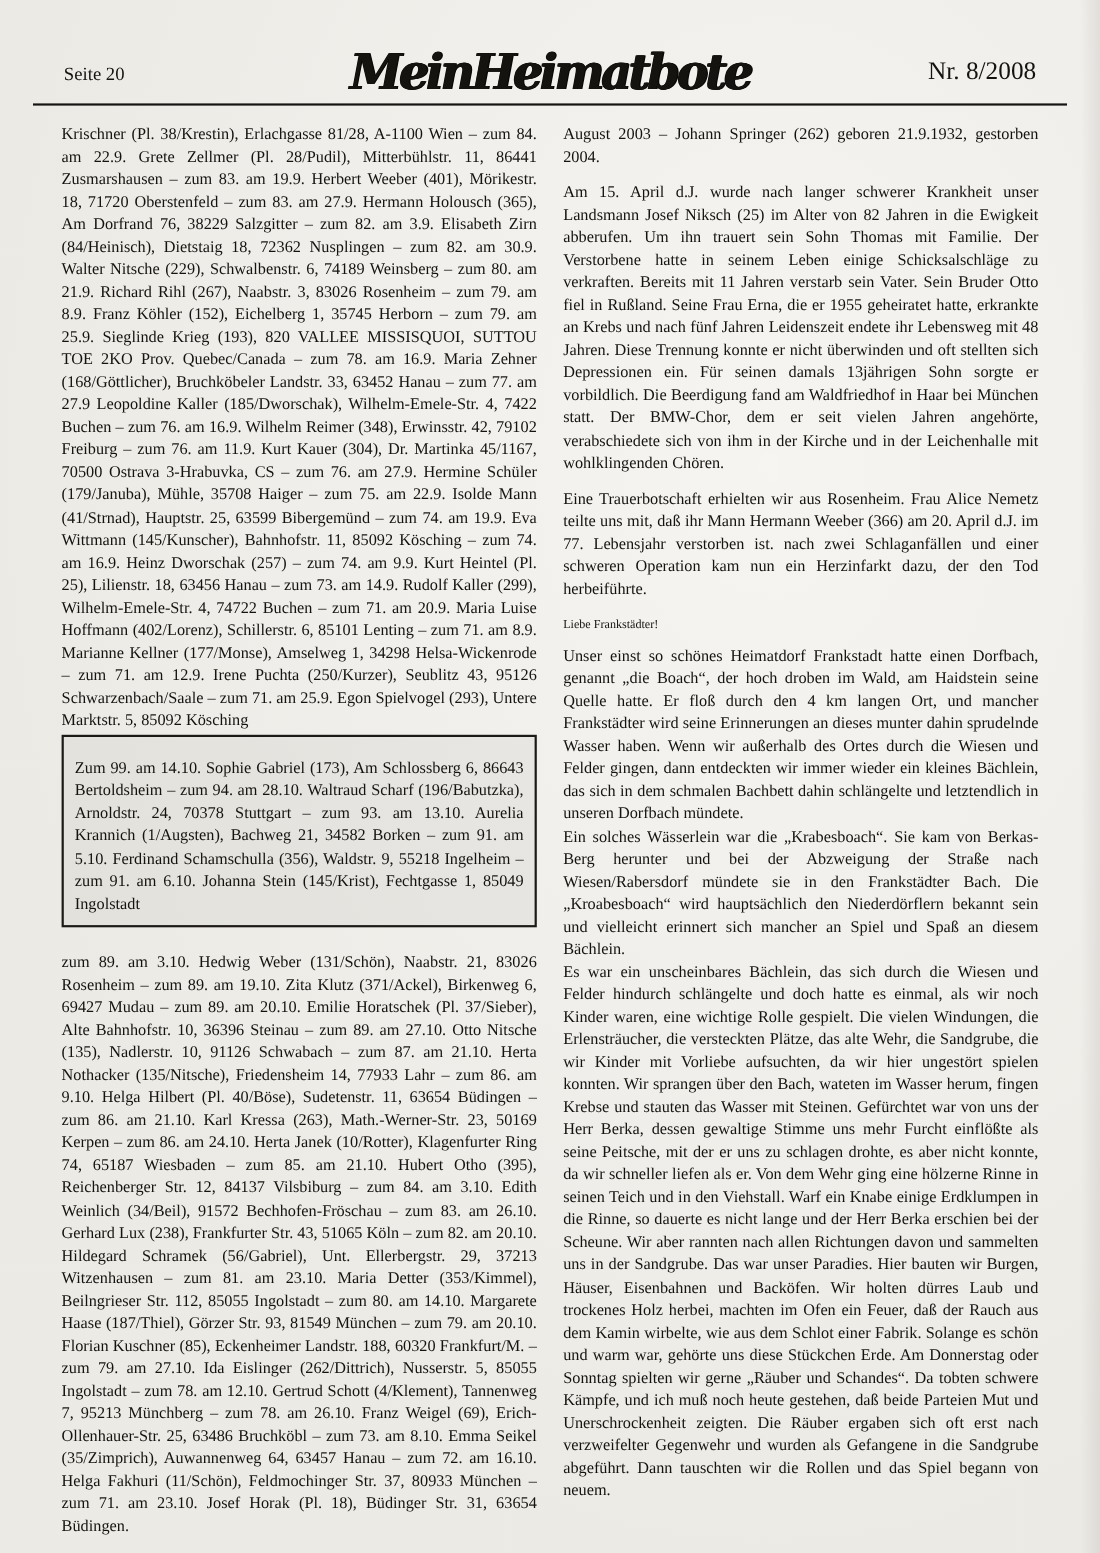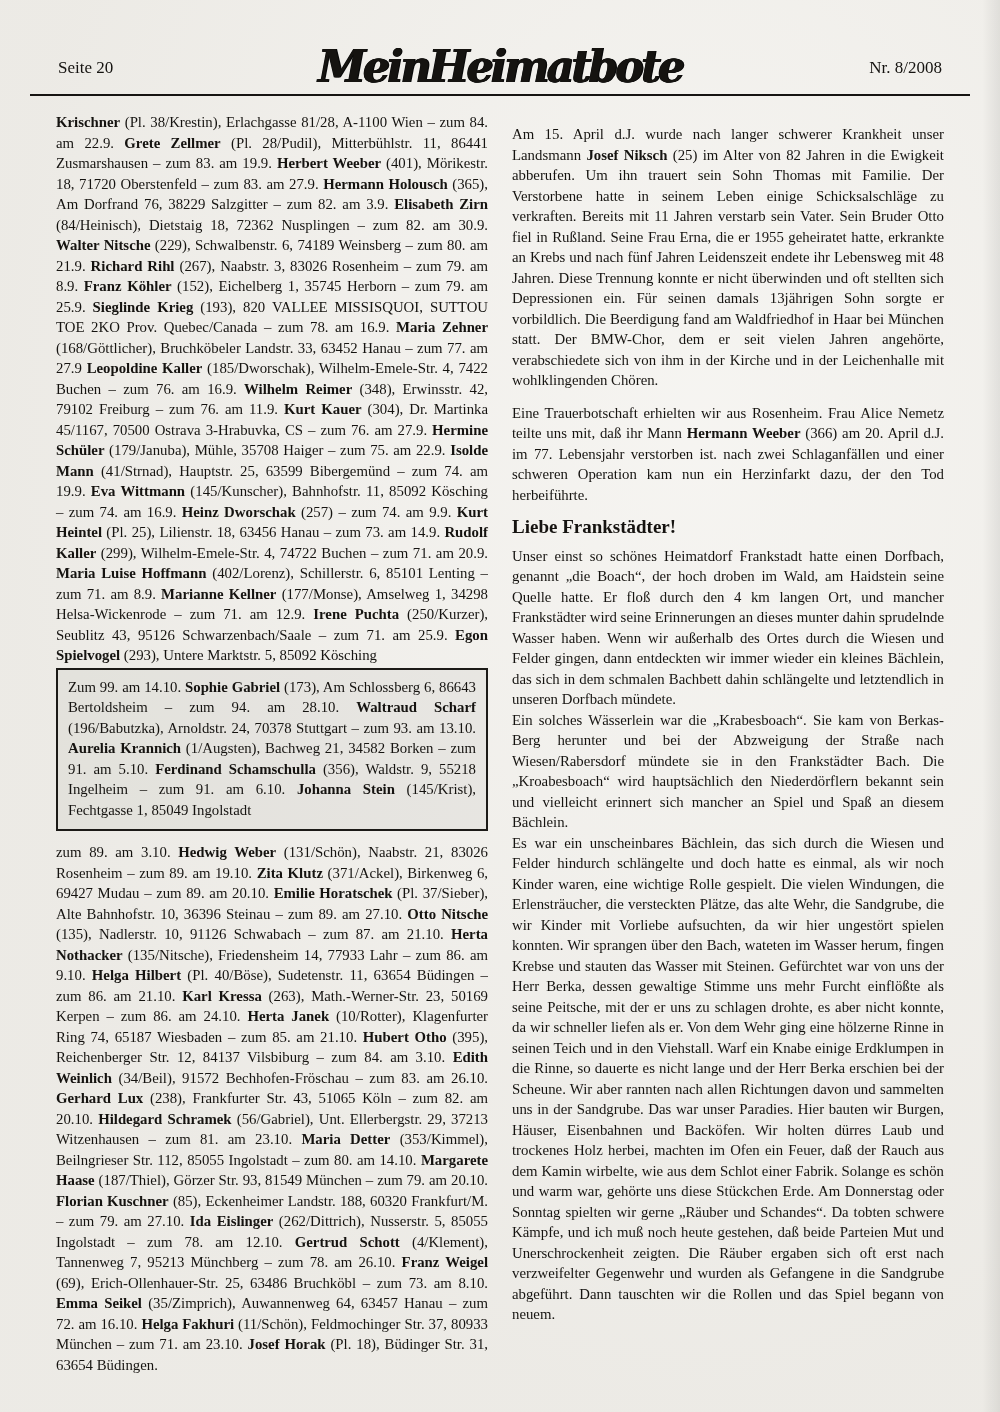--- a/index.html
+++ b/index.html
@@ -35,21 +35,21 @@
   .page-label {
     position: absolute;
     left: 58px;
     bottom: 18px;
     font-size: 17px;
   }
   .issue-label {
     position: absolute;
     right: 58px;
     bottom: 18px;
-    font-size: 17px;
+    font-size: 23px;
   }
   .masthead {
     position: absolute;
     left: 0; right: 0;
     bottom: 8px;
     text-align: center;
     font-family: "DejaVu Serif", serif;
     font-style: italic;
     font-weight: bold;
     font-size: 43px;
@@ -75,34 +75,34 @@
     width: 432px;
     font-size: 14.8px;
     line-height: 20.5px;
     text-align: justify;
     hyphens: auto;
     -webkit-hyphens: auto;
   }
   .col p { margin: 0; }
   .col p.gap-above { margin-top: 12px; }
 
-  b { font-weight: bold; }
+  b { font-weight: normal; }
 
   .subhead {
-    font-weight: bold;
-    font-size: 19px;
+    font-weight: normal;
+    font-size: 11px;
     margin: 12px 0 8px 0;
     text-align: left;
   }
 
   .notice-box {
     border: 2px solid #1c1a17;
     background: rgba(60,55,45,0.05);
-    padding: 7px 10px 9px 10px;
-    margin: 2px 0 11px 0;
+    padding: 19px 10px 9px 10px;
+    margin: 2px 0 22px 0;
   }
 </style>
 </head>
 <body>
 
 <div class="page">
 
   <div class="header">
     <span class="page-label">Seite 20</span>
     <div class="masthead">MeinHeimatbote</div>
@@ -118,20 +118,21 @@
 
       <div class="notice-box">
         <p>Zum 99. am 14.10. <b>Sophie Gabriel</b> (173), Am Schlossberg 6, 86643 Bertoldsheim – zum 94. am 28.10. <b>Waltraud Scharf</b> (196/Babutzka), Arnoldstr. 24, 70378 Stuttgart – zum 93. am 13.10. <b>Aurelia Krannich</b> (1/Augsten), Bachweg 21, 34582 Borken – zum 91. am 5.10. <b>Ferdinand Schamschulla</b> (356), Waldstr. 9, 55218 Ingelheim – zum 91. am 6.10. <b>Johanna Stein</b> (145/Krist), Fechtgasse 1, 85049 Ingolstadt</p>
       </div>
 
       <p>zum 89. am 3.10. <b>Hedwig Weber</b> (131/Schön), Naabstr. 21, 83026 Rosenheim – zum 89. am 19.10. <b>Zita Klutz</b> (371/Ackel), Birkenweg 6, 69427 Mudau – zum 89. am 20.10. <b>Emilie Horatschek</b> (Pl. 37/Sieber), Alte Bahnhofstr. 10, 36396 Steinau – zum 89. am 27.10. <b>Otto Nitsche</b> (135), Nadlerstr. 10, 91126 Schwabach – zum 87. am 21.10. <b>Herta Nothacker</b> (135/Nitsche), Friedensheim 14, 77933 Lahr – zum 86. am 9.10. <b>Helga Hilbert</b> (Pl. 40/Böse), Sudetenstr. 11, 63654 Büdingen – zum 86. am 21.10. <b>Karl Kressa</b> (263), Math.-Werner-Str. 23, 50169 Kerpen – zum 86. am 24.10. <b>Herta Janek</b> (10/Rotter), Klagenfurter Ring 74, 65187 Wiesbaden – zum 85. am 21.10. <b>Hubert Otho</b> (395), Reichenberger Str. 12, 84137 Vilsbiburg – zum 84. am 3.10. <b>Edith Weinlich</b> (34/Beil), 91572 Bechhofen-Fröschau – zum 83. am 26.10. <b>Gerhard Lux</b> (238), Frankfurter Str. 43, 51065 Köln – zum 82. am 20.10. <b>Hildegard Schramek</b> (56/Gabriel), Unt. Ellerbergstr. 29, 37213 Witzenhausen – zum 81. am 23.10. <b>Maria Detter</b> (353/Kimmel), Beilngrieser Str. 112, 85055 Ingolstadt – zum 80. am 14.10. <b>Margarete Haase</b> (187/Thiel), Görzer Str. 93, 81549 München – zum 79. am 20.10. <b>Florian Kuschner</b> (85), Eckenheimer Landstr. 188, 60320 Frankfurt/M. – zum 79. am 27.10. <b>Ida Eislinger</b> (262/Dittrich), Nusserstr. 5, 85055 Ingolstadt – zum 78. am 12.10. <b>Gertrud Schott</b> (4/Klement), Tannenweg 7, 95213 Münchberg – zum 78. am 26.10. <b>Franz Weigel</b> (69), Erich-Ollenhauer-Str. 25, 63486 Bruchköbl – zum 73. am 8.10. <b>Emma Seikel</b> (35/Zimprich), Auwannenweg 64, 63457 Hanau – zum 72. am 16.10. <b>Helga Fakhuri</b> (11/Schön), Feldmochinger Str. 37, 80933 München – zum 71. am 23.10. <b>Josef Horak</b> (Pl. 18), Büdinger Str. 31, 63654 Büdingen.</p>
 
     </div>
 
     <div class="col">
+      <p>August 2003 – <b>Johann Springer</b> (262) geboren 21.9.1932, gestorben 2004.</p>
 
       <p class="gap-above">Am 15. April d.J. wurde nach langer schwerer Krankheit unser Landsmann <b>Josef Niksch</b> (25) im Alter von 82 Jahren in die Ewigkeit abberufen. Um ihn trauert sein Sohn Thomas mit Familie. Der Verstorbene hatte in seinem Leben einige Schicksalschläge zu verkraften. Bereits mit 11 Jahren verstarb sein Vater. Sein Bruder Otto fiel in Rußland. Seine Frau Erna, die er 1955 geheiratet hatte, erkrankte an Krebs und nach fünf Jahren Leidenszeit endete ihr Lebensweg mit 48 Jahren. Diese Trennung konnte er nicht überwinden und oft stellten sich Depressionen ein. Für seinen damals 13jährigen Sohn sorgte er vorbildlich. Die Beerdigung fand am Waldfriedhof in Haar bei München statt. Der BMW-Chor, dem er seit vielen Jahren angehörte, verabschiedete sich von ihm in der Kirche und in der Leichenhalle mit wohlklingenden Chören.</p>
 
       <p class="gap-above">Eine Trauerbotschaft erhielten wir aus Rosenheim. Frau Alice Nemetz teilte uns mit, daß ihr Mann <b>Hermann Weeber</b> (366) am 20. April d.J. im 77. Lebensjahr verstorben ist. nach zwei Schlaganfällen und einer schweren Operation kam nun ein Herzinfarkt dazu, der den Tod herbeiführte.</p>
 
       <h2 class="subhead">Liebe Frankstädter!</h2>
 
       <p>Unser einst so schönes Heimatdorf Frankstadt hatte einen Dorfbach, genannt „die Boach“, der hoch droben im Wald, am Haidstein seine Quelle hatte. Er floß durch den 4 km langen Ort, und mancher Frankstädter wird seine Erinnerungen an dieses munter dahin sprudelnde Wasser haben. Wenn wir außerhalb des Ortes durch die Wiesen und Felder gingen, dann entdeckten wir immer wieder ein kleines Bächlein, das sich in dem schmalen Bachbett dahin schlängelte und letztendlich in unseren Dorfbach mündete.</p>
       <p>Ein solches Wässerlein war die „Krabesboach“. Sie kam von Berkas-Berg herunter und bei der Abzweigung der Straße nach Wiesen/Rabersdorf mündete sie in den Frankstädter Bach. Die „Kroabesboach“ wird hauptsächlich den Niederdörflern bekannt sein und vielleicht erinnert sich mancher an Spiel und Spaß an diesem Bächlein.</p>
       <p>Es war ein unscheinbares Bächlein, das sich durch die Wiesen und Felder hindurch schlängelte und doch hatte es einmal, als wir noch Kinder waren, eine wichtige Rolle gespielt. Die vielen Windungen, die Erlensträucher, die versteckten Plätze, das alte Wehr, die Sandgrube, die wir Kinder mit Vorliebe aufsuchten, da wir hier ungestört spielen konnten. Wir sprangen über den Bach, wateten im Wasser herum, fingen Krebse und stauten das Wasser mit Steinen. Gefürchtet war von uns der Herr Berka, dessen gewaltige Stimme uns mehr Furcht einflößte als seine Peitsche, mit der er uns zu schlagen drohte, es aber nicht konnte, da wir schneller liefen als er. Von dem Wehr ging eine hölzerne Rinne in seinen Teich und in den Viehstall. Warf ein Knabe einige Erdklumpen in die Rinne, so dauerte es nicht lange und der Herr Berka erschien bei der Scheune. Wir aber rannten nach allen Richtungen davon und sammelten uns in der Sandgrube. Das war unser Paradies. Hier bauten wir Burgen, Häuser, Eisenbahnen und Backöfen. Wir holten dürres Laub und trockenes Holz herbei, machten im Ofen ein Feuer, daß der Rauch aus dem Kamin wirbelte, wie aus dem Schlot einer Fabrik. Solange es schön und warm war, gehörte uns diese Stückchen Erde. Am Donnerstag oder Sonntag spielten wir gerne „Räuber und Schandes“. Da tobten schwere Kämpfe, und ich muß noch heute gestehen, daß beide Parteien Mut und Unerschrockenheit zeigten. Die Räuber ergaben sich oft erst nach verzweifelter Gegenwehr und wurden als Gefangene in die Sandgrube abgeführt. Dann tauschten wir die Rollen und das Spiel begann von neuem.</p>

